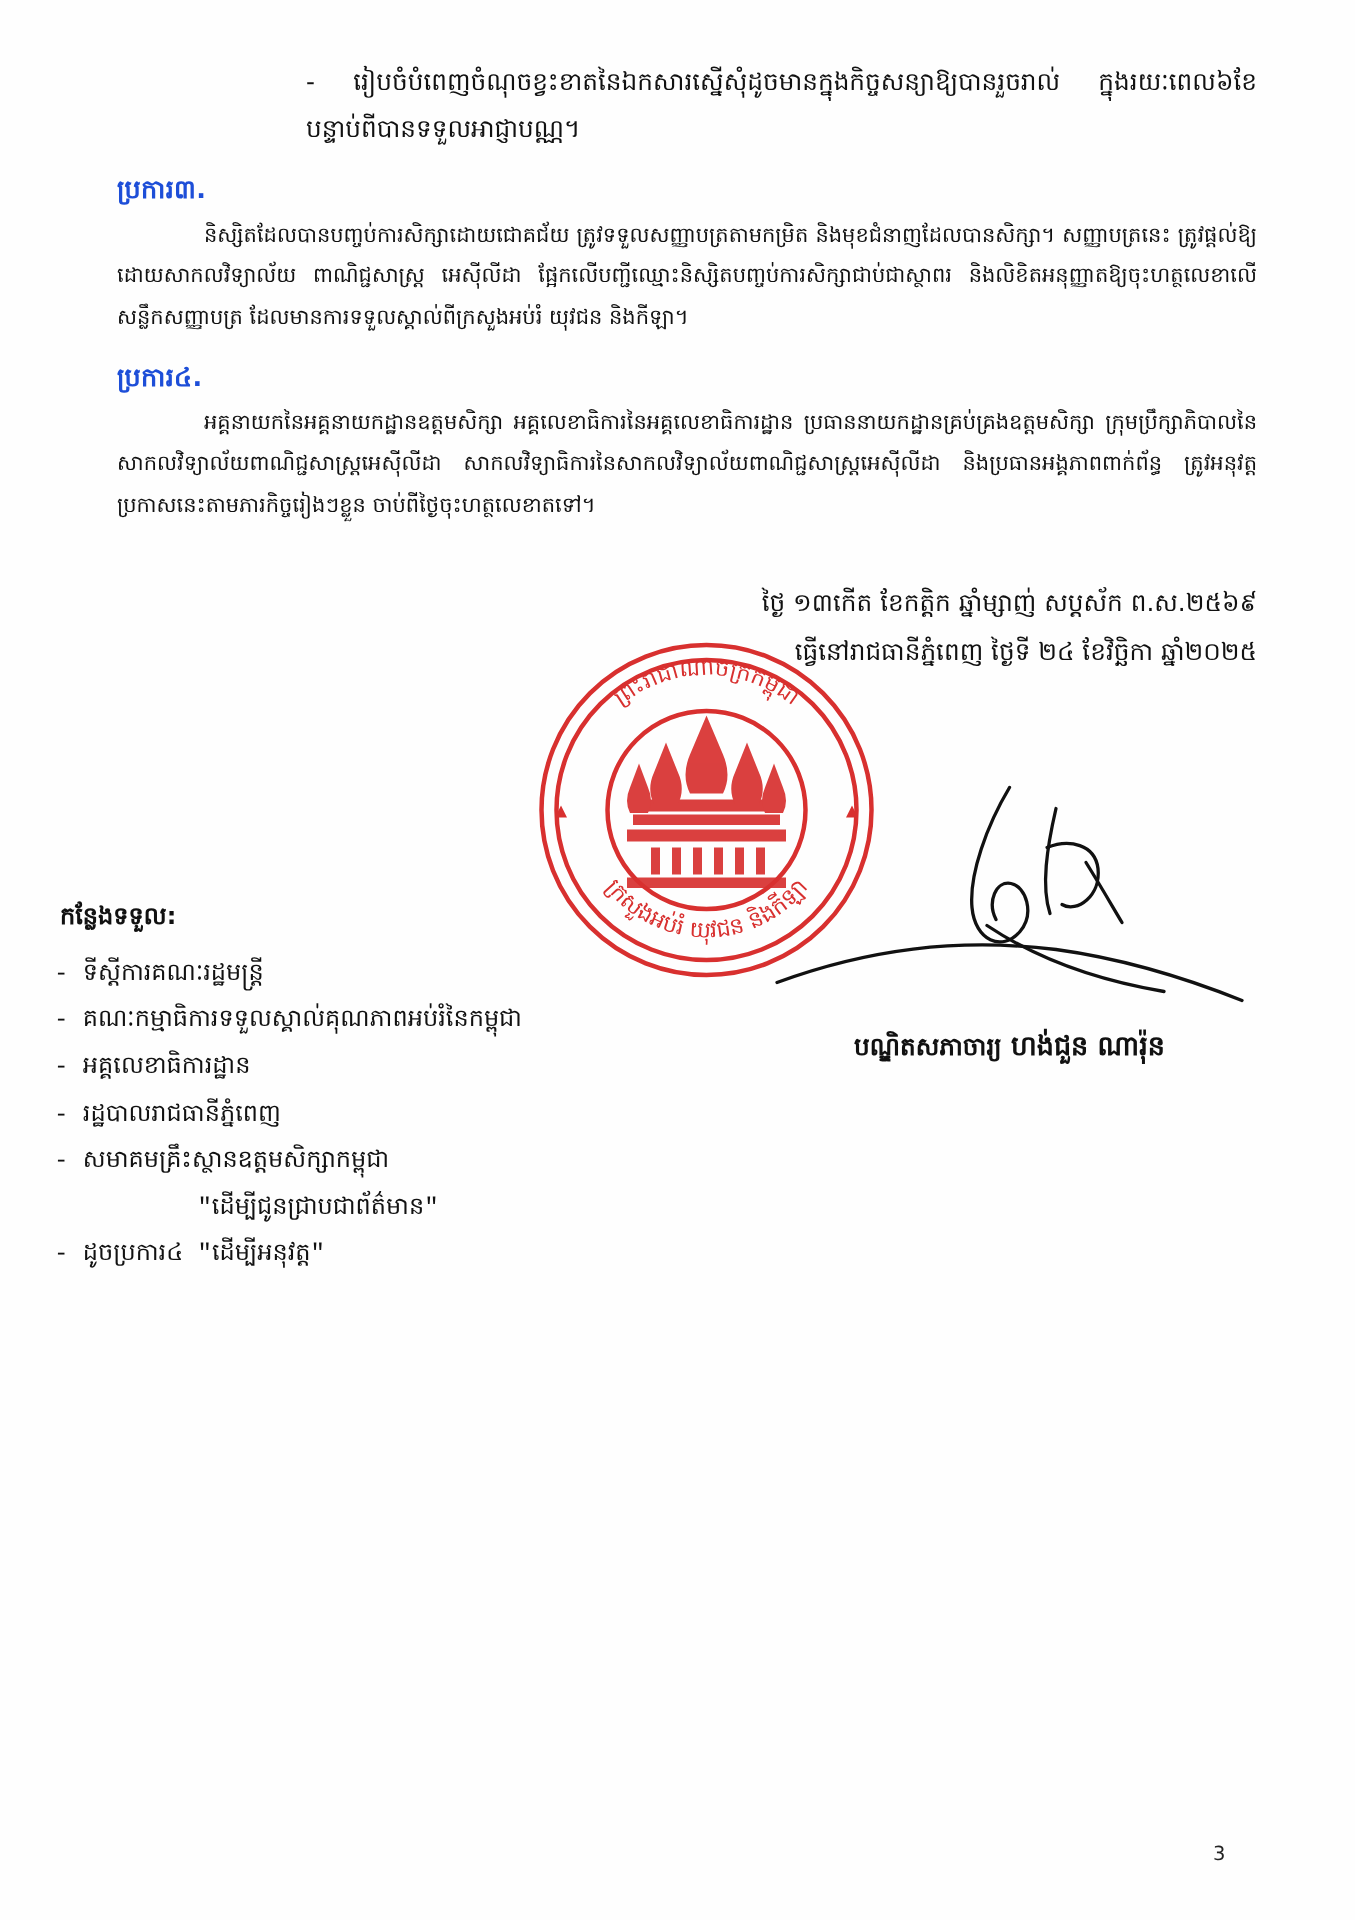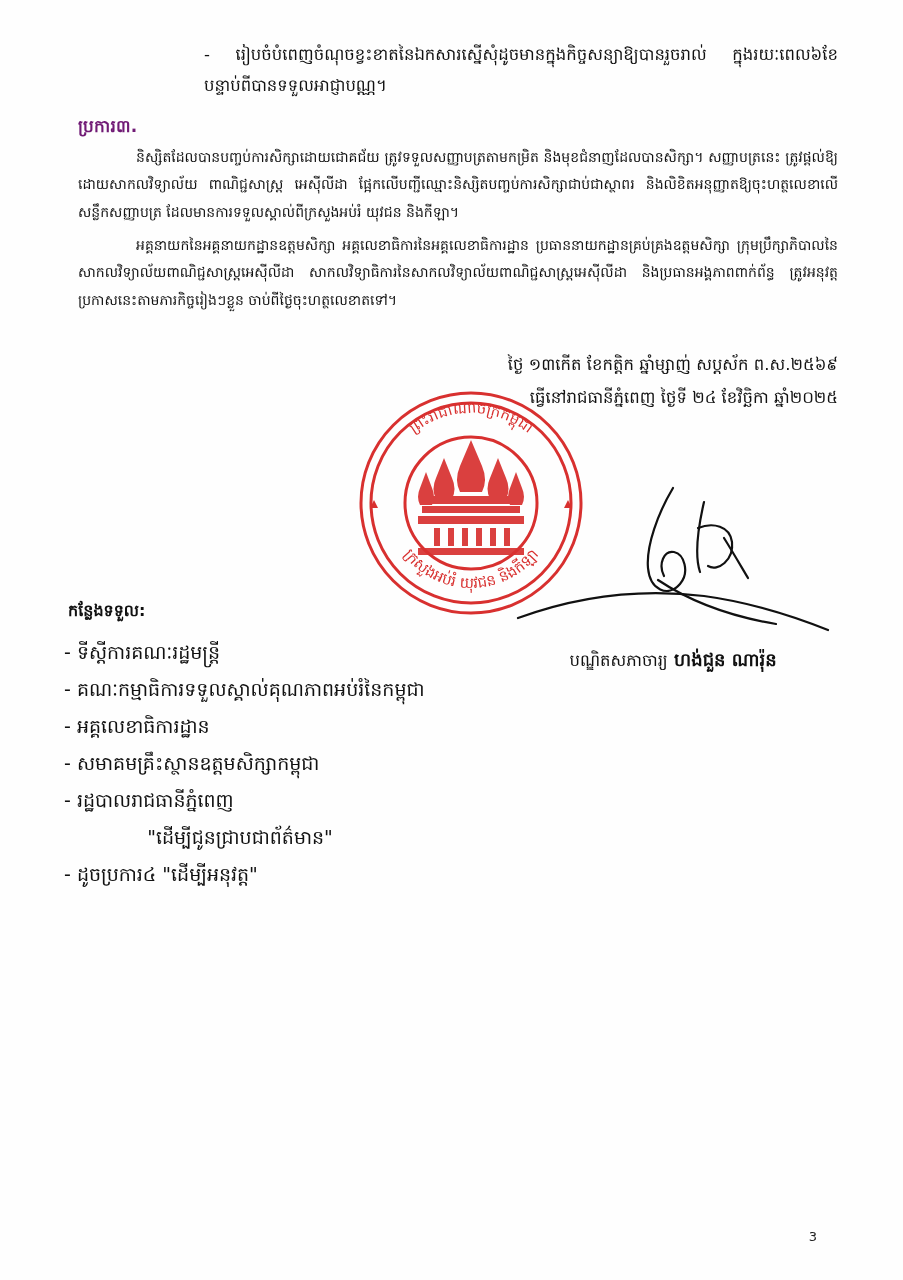--- a/index.html
+++ b/index.html
@@ -39,21 +39,21 @@
   }
   .bullet-inner {
     margin-left: 100px;
     display: block;
   }
 
   
   .section-head {
     font-size: 17px;
     font-weight: bold;
-    color: #701a75;
+    color: #1d4ed8;
     margin: 14px 0 4px 0;
     letter-spacing: .2px;
   }
   .para {
     font-size: 14px;
     line-height: 1.95;
     text-align: justify;
     margin: 0 0 6px 0;
     text-indent: 58px;
   }
@@ -91,44 +91,45 @@
   .sig-name {
     position: absolute;
     left: 430px;
     top: 230px;
     width: 330px;
     text-align: center;
     font-size: 18px;
     font-weight: bold;
     color: #111;
   }
-  .sig-name .title { font-weight: normal; font-size: 16.5px; }
+  .sig-name .title { font-weight: bold; font-size: 16.5px; }
 
   
   .dist {
     position: absolute;
-    left: 64px;
+    left: 36px;
     top: 600px;
     width: 330px;
   }
   .dist-title {
     font-size: 16px;
     font-weight: bold;
     margin-bottom: 10px;
     padding-left: 4px;
   }
   .dist ul {
     margin: 0;
     padding: 0;
     list-style: none;
   }
   .dist li {
-    font-size: 19px;
+    font-size: 16px;
     line-height: 1.95;
     white-space: nowrap;
+    font-family: Liberation Mono, monospace;
   }
   .dist li.center {
     text-align: center;
     padding-left: 22px;
   }
 
   .page-number {
     position: absolute;
     right: 86px;
     bottom: 36px;
@@ -145,20 +146,21 @@
 
     <ul class="bullet-list">
       <li class="bullet-item">
         <span class="bullet-inner">- រៀបចំបំពេញចំណុចខ្វះខាតនៃឯកសារស្នើសុំដូចមានក្នុងកិច្ចសន្យាឱ្យបានរួចរាល់  ក្នុងរយៈពេល៦ខែ បន្ទាប់ពីបានទទួលអាជ្ញាបណ្ណ។</span>
       </li>
     </ul>
 
     <div class="section-head">ប្រការ៣.</div>
     <p class="para">និស្សិតដែលបានបញ្ចប់ការសិក្សាដោយជោគជ័យ ត្រូវទទួលសញ្ញាបត្រតាមកម្រិត និងមុខជំនាញដែលបានសិក្សា។ សញ្ញាបត្រនេះ ត្រូវផ្ដល់ឱ្យដោយសាកលវិទ្យាល័យ ពាណិជ្ជសាស្ត្រ អេស៊ីលីដា ផ្អែកលើបញ្ជីឈ្មោះនិស្សិតបញ្ចប់ការសិក្សាជាប់ជាស្ថាពរ និងលិខិតអនុញ្ញាតឱ្យចុះហត្ថលេខាលើសន្លឹកសញ្ញាបត្រ ដែលមានការទទួលស្គាល់ពីក្រសួងអប់រំ យុវជន និងកីឡា។</p>
 
+    <div class="section-head">ប្រការ៤.</div>
     <p class="para">អគ្គនាយកនៃអគ្គនាយកដ្ឋានឧត្ដមសិក្សា  អគ្គលេខាធិការនៃអគ្គលេខាធិការដ្ឋាន  ប្រធាននាយកដ្ឋានគ្រប់គ្រងឧត្ដមសិក្សា  ក្រុមប្រឹក្សាភិបាលនៃសាកលវិទ្យាល័យពាណិជ្ជសាស្ត្រអេស៊ីលីដា  សាកលវិទ្យាធិការនៃសាកលវិទ្យាល័យពាណិជ្ជសាស្ត្រអេស៊ីលីដា   និងប្រធានអង្គភាពពាក់ព័ន្ធ ត្រូវអនុវត្តប្រកាសនេះតាមភារកិច្ចរៀងៗខ្លួន ចាប់ពីថ្ងៃចុះហត្ថលេខាតទៅ។</p>
 
     <div class="date-block">
       <div class="date-line">ថ្ងៃ ១៣កើត ខែកត្តិក ឆ្នាំម្សាញ់ សប្តស័ក ព.ស.២៥៦៩</div>
       <div class="date-line">ធ្វើនៅរាជធានីភ្នំពេញ ថ្ងៃទី ២៤   ខែវិច្ឆិកា ឆ្នាំ២០២៥</div>
     </div>
 
     <div class="sig-area">
 
       <div class="stamp">
@@ -223,22 +225,22 @@
       </div>
     </div>
   </div>
 
   <div class="dist">
     <div class="dist-title">កន្លែងទទួល:</div>
     <ul>
       <li>- ទីស្តីការគណៈរដ្ឋមន្ត្រី</li>
       <li>- គណៈកម្មាធិការទទួលស្គាល់គុណភាពអប់រំនៃកម្ពុជា</li>
       <li>- អគ្គលេខាធិការដ្ឋាន</li>
+      <li>- រដ្ឋបាលរាជធានីភ្នំពេញ</li>
       <li>- សមាគមគ្រឹះស្ថានឧត្ដមសិក្សាកម្ពុជា</li>
-      <li>- រដ្ឋបាលរាជធានីភ្នំពេញ</li>
       <li class="center">"ដើម្បីជូនជ្រាបជាព័ត៌មាន"</li>
       <li>- ដូចប្រការ៤ "ដើម្បីអនុវត្ត"</li>
     </ul>
   </div>
 
   <div class="page-number">3</div>
 
 </div>
 
 </body></html>

